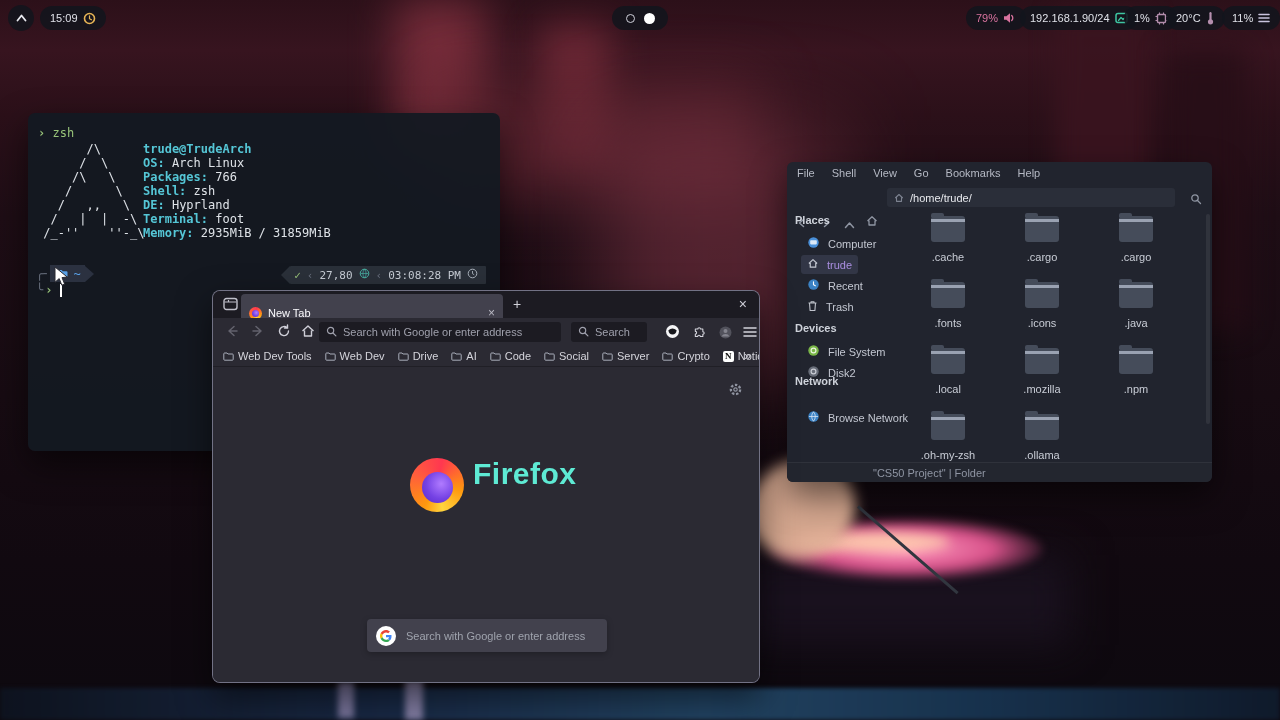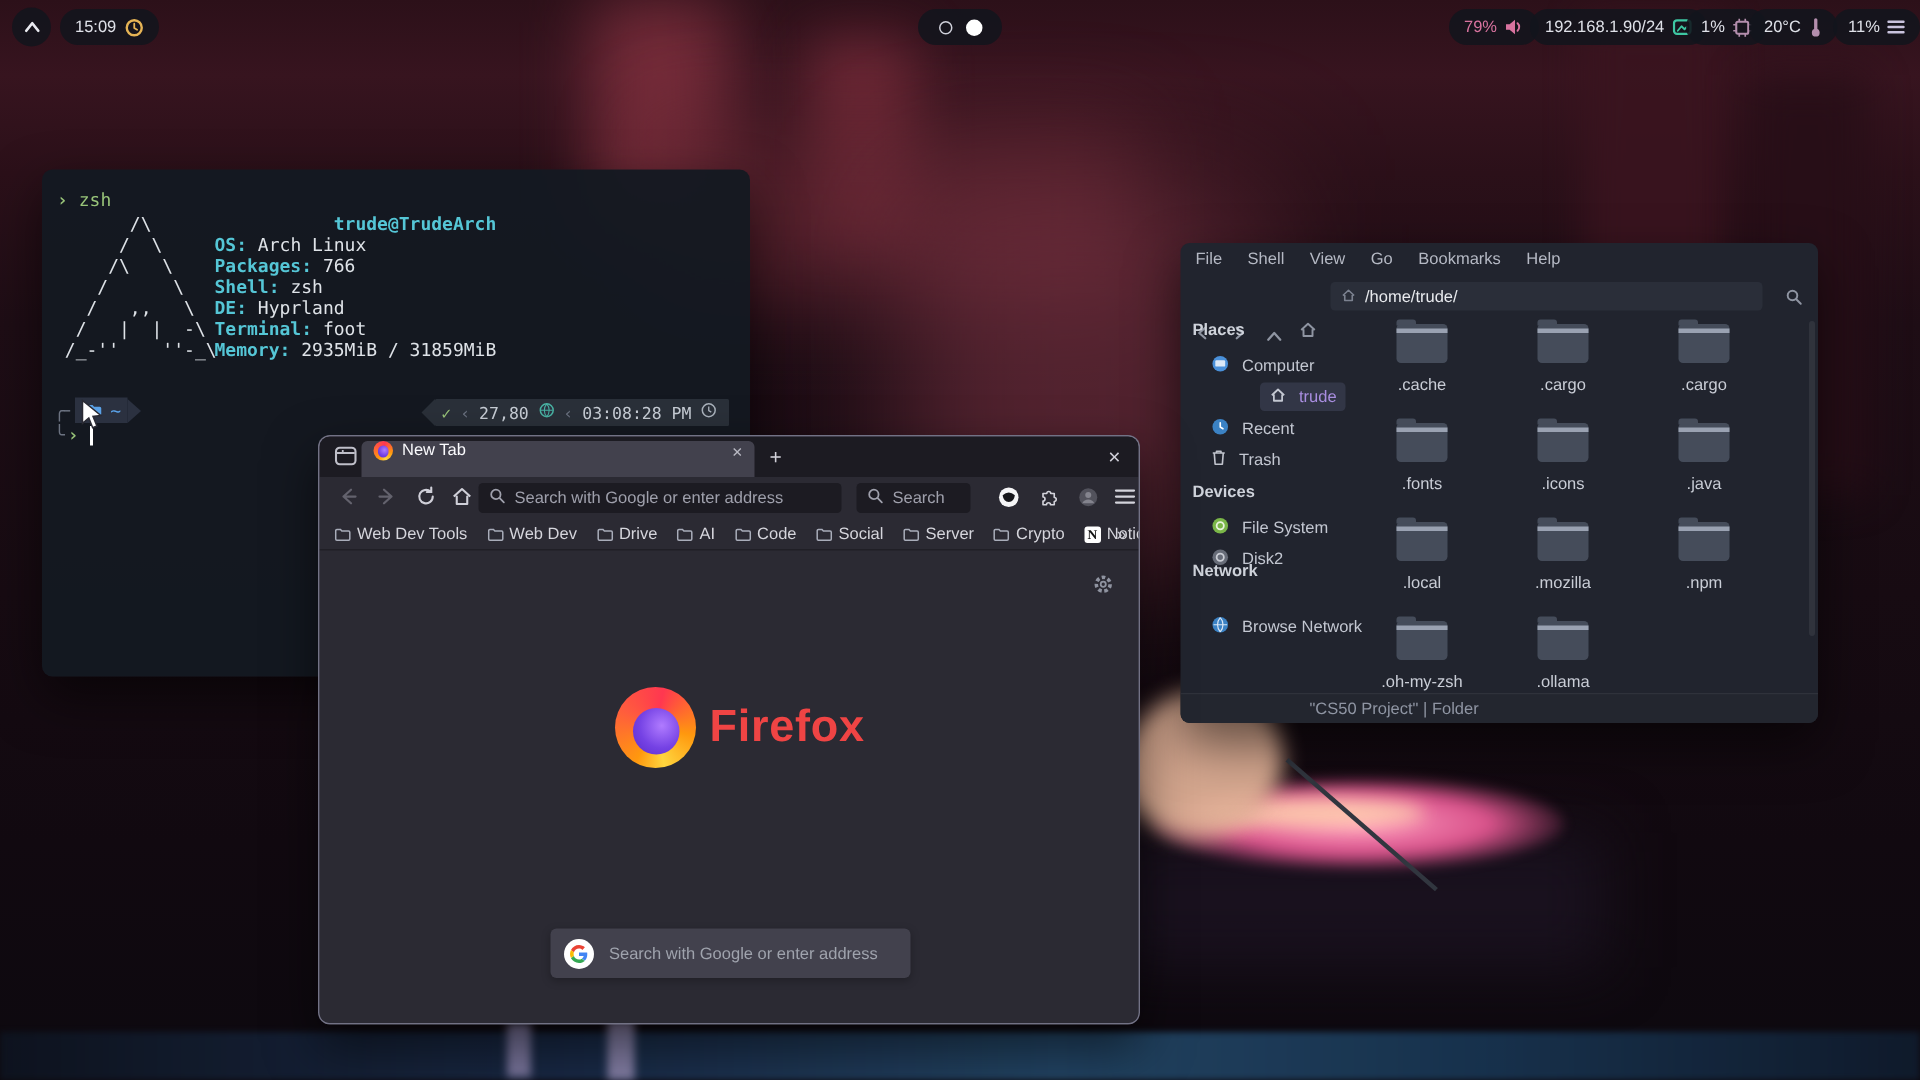--- a/index.html
+++ b/index.html
@@ -17,36 +17,36 @@
     padding:0 10px; border-radius:13px; background:rgba(18,20,28,.88); color:#dfe1e8; font-size:11px; z-index:40; }
   .bar-pill svg { display:block; }
 
   
   .window { position:absolute; border-radius:7px; box-shadow:0 14px 34px rgba(0,0,0,.55); }
 
   
   #terminal { left:28px; top:113px; width:472px; height:338px; background:rgba(20,25,33,.96); z-index:2;
     font-family:"DejaVu Sans Mono", monospace; font-size:12px; color:#dfe3e8; }
   #terminal .line { white-space:pre; line-height:14px; }
-  .t-cyan { color:#55c6d6; font-weight:bold;text-align:right; }
+  .t-cyan { color:#55c6d6; font-weight:bold; }
   .t-green { color:#98c379; }
   .t-gray { color:#6b7280; }
   .t-blue { color:#5aa2e8; }
   .p-seg { display:inline-flex; align-items:center; height:17px; background:#2b3140; padding:0 4px 0 8px; gap:5px; }
   .p-seg-end { width:0; height:0; border-top:8.5px solid transparent; border-bottom:8.5px solid transparent; border-left:9px solid #2b3140; }
   #rprompt { display:flex; align-items:center; gap:6px; height:18px; background:rgba(125,135,145,.22);
     padding:0 8px 0 4px; color:#c7cdd5; border-radius:1px; font-size:11px; }
   .rp-arrow { width:0; height:0; border-top:9px solid transparent; border-bottom:9px solid transparent; border-right:9px solid rgba(125,135,145,.22); position:absolute; left:-9px; top:0; }
 
   
   #firefox { left:212px; top:290px; width:548px; height:393px; background:#2b2a33; z-index:4;
     border:1px solid rgba(185,185,215,.5); border-radius:8px; overflow:hidden; }
   #ff-tabbar { position:absolute; left:0; top:0; right:0; height:27px; background:#1c1b22; display:flex; align-items:center; }
   #ff-tab { position:absolute; left:28px; top:3px; width:262px; height:38px; background:#42414d; border-radius:4px;
-    display:flex; padding:0 8px; gap:6px; color:#fbfbfe; font-size:11px; }
+    display:flex; align-items:center; padding:0 8px; gap:6px; color:#fbfbfe; font-size:11px; }
   #ff-navbar { position:absolute; left:0; top:27px; right:0; height:28px; background:#2b2a33; }
   .nav-ico { position:absolute; top:6px; }
   .ff-field { position:absolute; top:4px; height:20px; background:#1c1b22; border-radius:3px; display:flex; align-items:center; padding:0 7px; gap:6px; }
   .ff-field input { background:transparent; border:none; outline:none; color:#9fa0ac; font-size:11px; width:100%; font-family:"Liberation Sans",sans-serif; }
   #ff-bookmarks { position:absolute; left:0; top:55px; right:0; height:20px; background:#2b2a33; display:flex; align-items:center; padding:0 10px; gap:13px; }
   .bm { display:flex; align-items:center; gap:4px; color:#d5d5dc; font-size:11px; white-space:nowrap; }
   #ff-content { position:absolute; left:0; top:75px; right:0; bottom:0; background:#2b2a33; border-top:1px solid rgba(0,0,0,.25); }
   .ff-logo { border-radius:50%;
     background:conic-gradient(from 210deg,#ff980e,#ff5b3e 25%,#ff3750 45%,#ff980e 70%,#ffd53e 88%,#ff980e); position:relative; }
   .ff-logo::after { content:""; position:absolute; left:22%; top:26%; width:58%; height:58%; border-radius:50%;
@@ -59,21 +59,21 @@
   
   #fm { left:787px; top:162px; width:425px; height:320px; background:#21242e; z-index:3; border-radius:6px; color:#c3c7d1; }
   #fm-menubar { position:absolute; left:0; top:0; right:0; height:22px; display:flex; align-items:center; gap:17px; padding:0 10px;
     font-size:11px; color:#b5b9c4; }
   #fm-toolbar { position:absolute; left:0; top:22px; right:0; height:26px; display:flex; align-items:center; }
   #fm-path { position:absolute; left:100px; top:26px; width:288px; height:19px; background:#2a2e39; border-radius:3px;
     display:flex; align-items:center; gap:6px; padding:0 7px; }
   #fm-path input { background:transparent; border:none; outline:none; color:#e8eaee; font-size:11px; width:100%; font-family:"Liberation Sans",sans-serif; }
   .fm-sec { font-size:11px; font-weight:bold; color:#ced2da; position:absolute; left:8px; }
   .fm-item { position:absolute; left:14px; display:flex; align-items:center; gap:8px; font-size:11px; height:19px; padding:0 6px; border-radius:3px; }
-  .fm-item.sel { background:#323646; color:#a98ee0;margin-left:39px; }
+  .fm-item.sel { background:#323646; color:#a98ee0; }
   .folder-grid { position:absolute; left:114px; top:46px; width:282px; display:grid; grid-template-columns:repeat(3,94px); }
   .folder-cell { height:66px; display:flex; flex-direction:column; align-items:center; padding-top:8px; }
   .folder-ico { width:34px; height:26px; background:#454c5a; border-radius:3px; position:relative; }
   .folder-ico::before { content:""; position:absolute; left:0; top:-3px; width:13px; height:4px; background:#454c5a; border-radius:2px 2px 0 0; }
   .folder-ico::after { content:""; position:absolute; left:0; top:3px; width:100%; height:3px; background:#9aa2b2; }
   .folder-label { margin-top:9px; font-size:11px; color:#c9cdd6; }
   #fm-status { position:absolute; left:0; right:0; top:300px; height:20px; border-top:1px solid rgba(255,255,255,.06);
     font-size:11px; color:#8f95a3; display:flex; align-items:center; padding-left:86px; background:#23262f; border-radius:0 0 6px 6px; }
   #fm-vscroll { position:absolute; right:2px; top:52px; width:4px; height:210px; background:rgba(255,255,255,.07); border-radius:2px; }
 
@@ -504,21 +504,21 @@
 
   <div id="ff-content">
     <span style="position:absolute;right:16px;top:15px">
       <svg width="15" height="15" viewBox="0 0 15 15">
           <circle cx="7.5" cy="7.5" r="4.6" fill="none" stroke="#8f93a0" stroke-width="2.4" stroke-dasharray="2.4 1.7"></circle>
           <circle cx="7.5" cy="7.5" r="3.1" fill="#2b2a33"></circle>
           <circle cx="7.5" cy="7.5" r="1.7" fill="none" stroke="#8f93a0" stroke-width="1.2"></circle>
         </svg>
     </span>
     <div class="ff-logo" style="position:absolute;left:197px;top:91px;width:54px;height:54px"></div>
-    <div style="position:absolute;left:260px;top:101px;font-size:30px;font-weight:bold;color:#ef4444;letter-spacing:.5px">Firefox</div>
+    <div style="position:absolute;left:260px;top:90px;font-size:30px;font-weight:bold;color:#5eead4;letter-spacing:.5px">Firefox</div>
     <div id="ff-search">
       <span class="g-circle">
         <svg width="12" height="12" viewBox="0 0 48 48">
             <path fill="#EA4335" d="M24 9.5c3.5 0 6.6 1.2 9 3.5l6.7-6.7C35.6 2.4 30.2 0 24 0 14.6 0 6.5 5.4 2.6 13.3l7.8 6.1C12.3 13.5 17.7 9.5 24 9.5z"></path>
             <path fill="#4285F4" d="M46.1 24.5c0-1.6-.1-3.1-.4-4.5H24v9h12.4c-.5 2.9-2.2 5.4-4.7 7l7.6 5.9c4.4-4.1 6.8-10.1 6.8-17.4z"></path>
             <path fill="#FBBC05" d="M10.4 28.6c-.5-1.5-.8-3-.8-4.6s.3-3.1.8-4.6l-7.8-6.1C.9 16.5 0 20.1 0 24s.9 7.5 2.6 10.7l7.8-6.1z"></path>
             <path fill="#34A853" d="M24 48c6.2 0 11.4-2 15.2-5.5l-7.6-5.9c-2.1 1.4-4.8 2.3-7.6 2.3-6.3 0-11.7-4-13.6-9.6l-7.8 6.1C6.5 42.6 14.6 48 24 48z"></path>
           </svg>
       </span>
       <input placeholder="Search with Google or enter address" style="">

